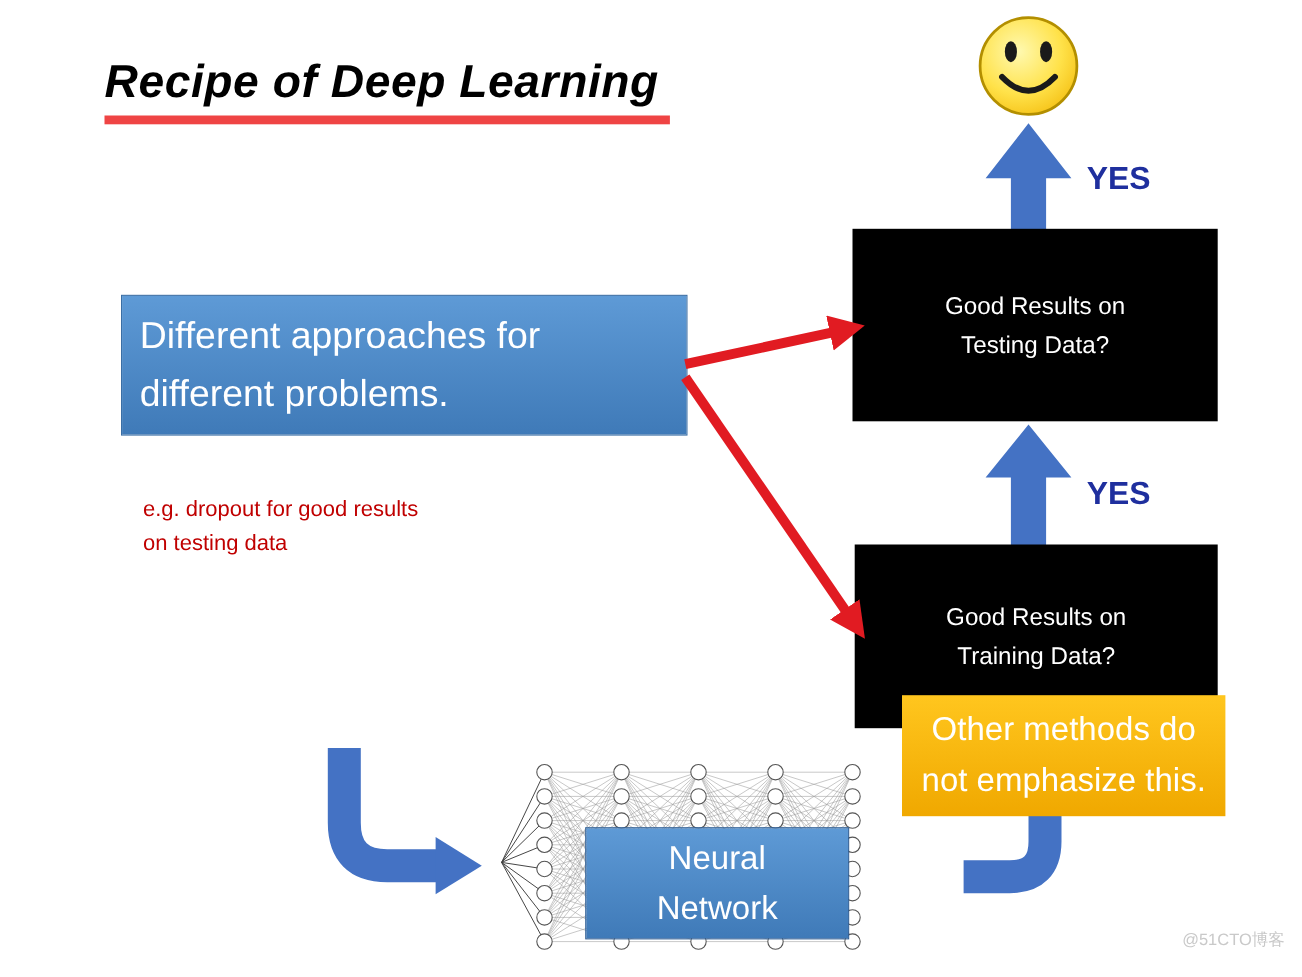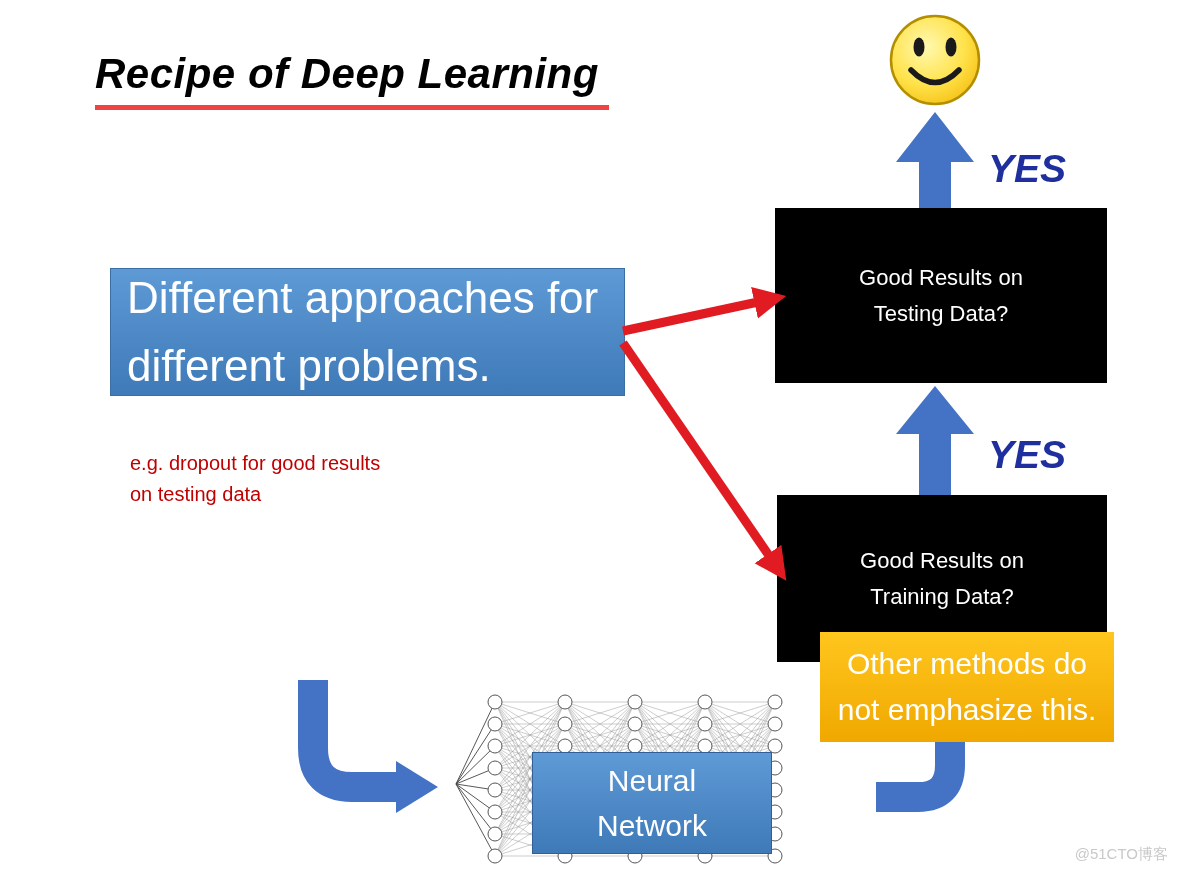--- a/index.html
+++ b/index.html
@@ -18,31 +18,30 @@
   }
   [data-bind] { white-space: pre-line; }
 
   .title {
     position: absolute;
     left: 95px; top: 50px;
     font-size: 42px;
     font-weight: 700;
     font-style: italic;
     color: #000;
-    border-bottom: 5px solid #ef4444;
+    border-bottom: 8px solid #ef4444;
     padding: 0 10px 7px 0;
     letter-spacing: 0.5px;
   }
 
   .yes {
     position: absolute;
-    font-size: 39px;
+    font-size: 29px;
     font-weight: 600;
     color: var(--yes-navy);
-    font-style: italic;
   }
   .yes-top { left: 988px; top: 147px; }
   .yes-mid { left: 988px; top: 433px; }
 
   .box {
     position: absolute;
     display: flex;
     align-items: center;
     justify-content: center;
     text-align: center;
@@ -54,21 +53,21 @@
 
   .box-blue {
     background: linear-gradient(180deg, var(--box-blue-top), var(--box-blue-bottom));
     border: 1px solid #3a6ea5;
   }
   .box-approaches {
     left: 110px; top: 268px; width: 515px; height: 128px;
     justify-content: flex-start;
     text-align: left;
     padding-left: 16px;
-    font-size: 44px;
+    font-size: 34px;
     line-height: 1.55;
     box-sizing: border-box;
   }
 
   .note-red {
     position: absolute;
     left: 130px; top: 448px;
     font-size: 20px;
     line-height: 1.55;
     color: var(--red-text);

